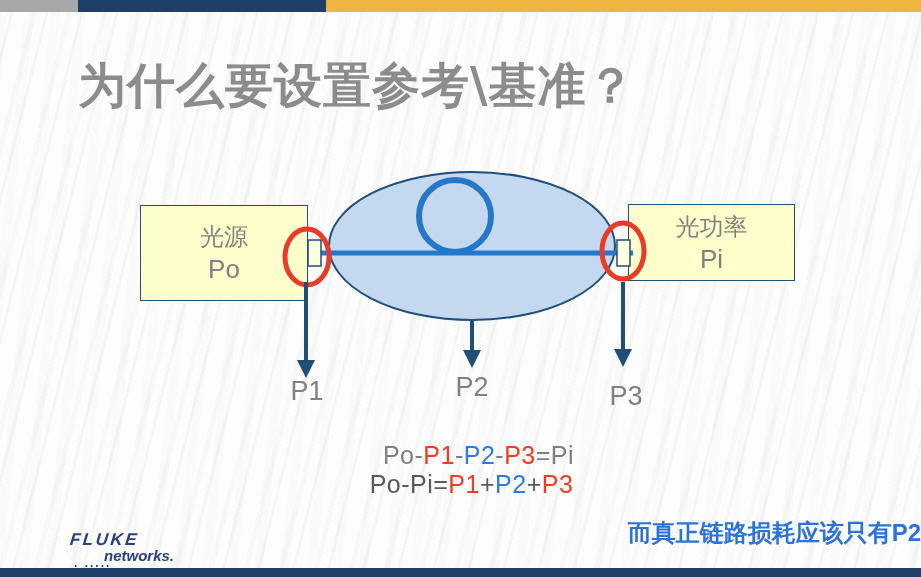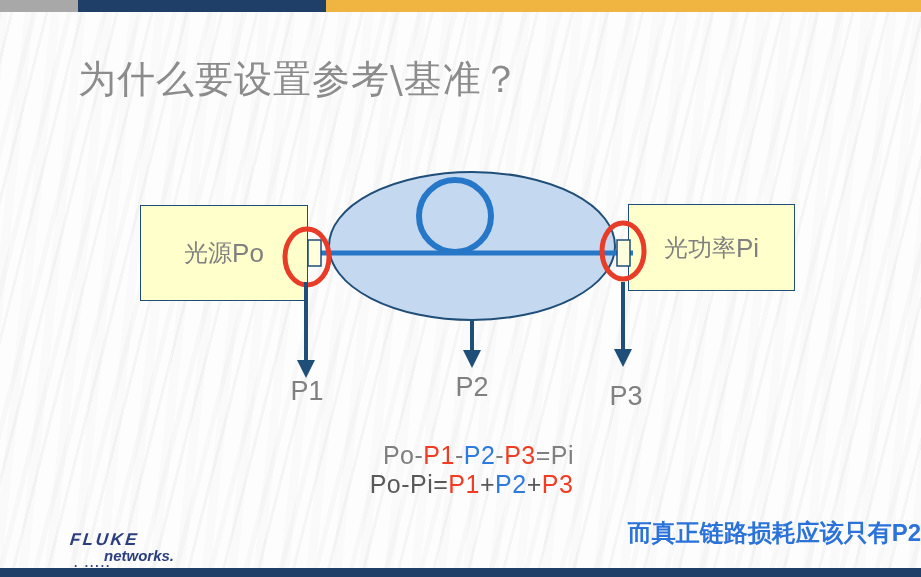--- a/index.html
+++ b/index.html
@@ -30,34 +30,34 @@
   .seg-navy { left: 78px; width: 248px; background: #203f68; }
   .seg-gold { left: 326px; width: 595px; background: #f0b541; }
 
   
   .bottombar { position: absolute; left: 0; bottom: 0; width: 100%; height: 9px; background: #203f68; }
 
   
   .title {
     position: absolute; left: 78px; top: 54px;
     font-family: "DejaVu Serif", "Liberation Serif", serif;
-    font-size: 38px; font-weight: 400;
+    font-size: 48px; font-weight: 700;
     color: #8c8c8c; letter-spacing: 1px; white-space: nowrap;
   }
 
   
   .box {
     position: absolute;
     background: #ffffcc;
     border: 1.5px solid #1f4e79;
-    display: flex; flex-direction: row; align-items: center; justify-content: center;
+    display: flex; flex-direction: column; align-items: center; justify-content: center;
     color: #808080; font-size: 24px; line-height: 32px;
   }
   .box-left  { left: 140px; top: 205px; width: 168px; height: 96px; }
-  .box-right { left: 628px; top: 204px; width: 167px; height: 87px; }
+  .box-right { left: 628px; top: 204px; width: 167px; height: 77px; }
   .box .symbol { font-size: 26px; }
 
   svg.shapes { position: absolute; left: 0; top: 0; width: 921px; height: 577px; pointer-events: none; }
 
   .plabel {
     position: absolute; width: 48px; text-align: center;
     color: #808080; font-size: 27px;
   }
   .plabel-1 { left: 283px; top: 376px; }
   .plabel-2 { left: 448px; top: 372px; }

